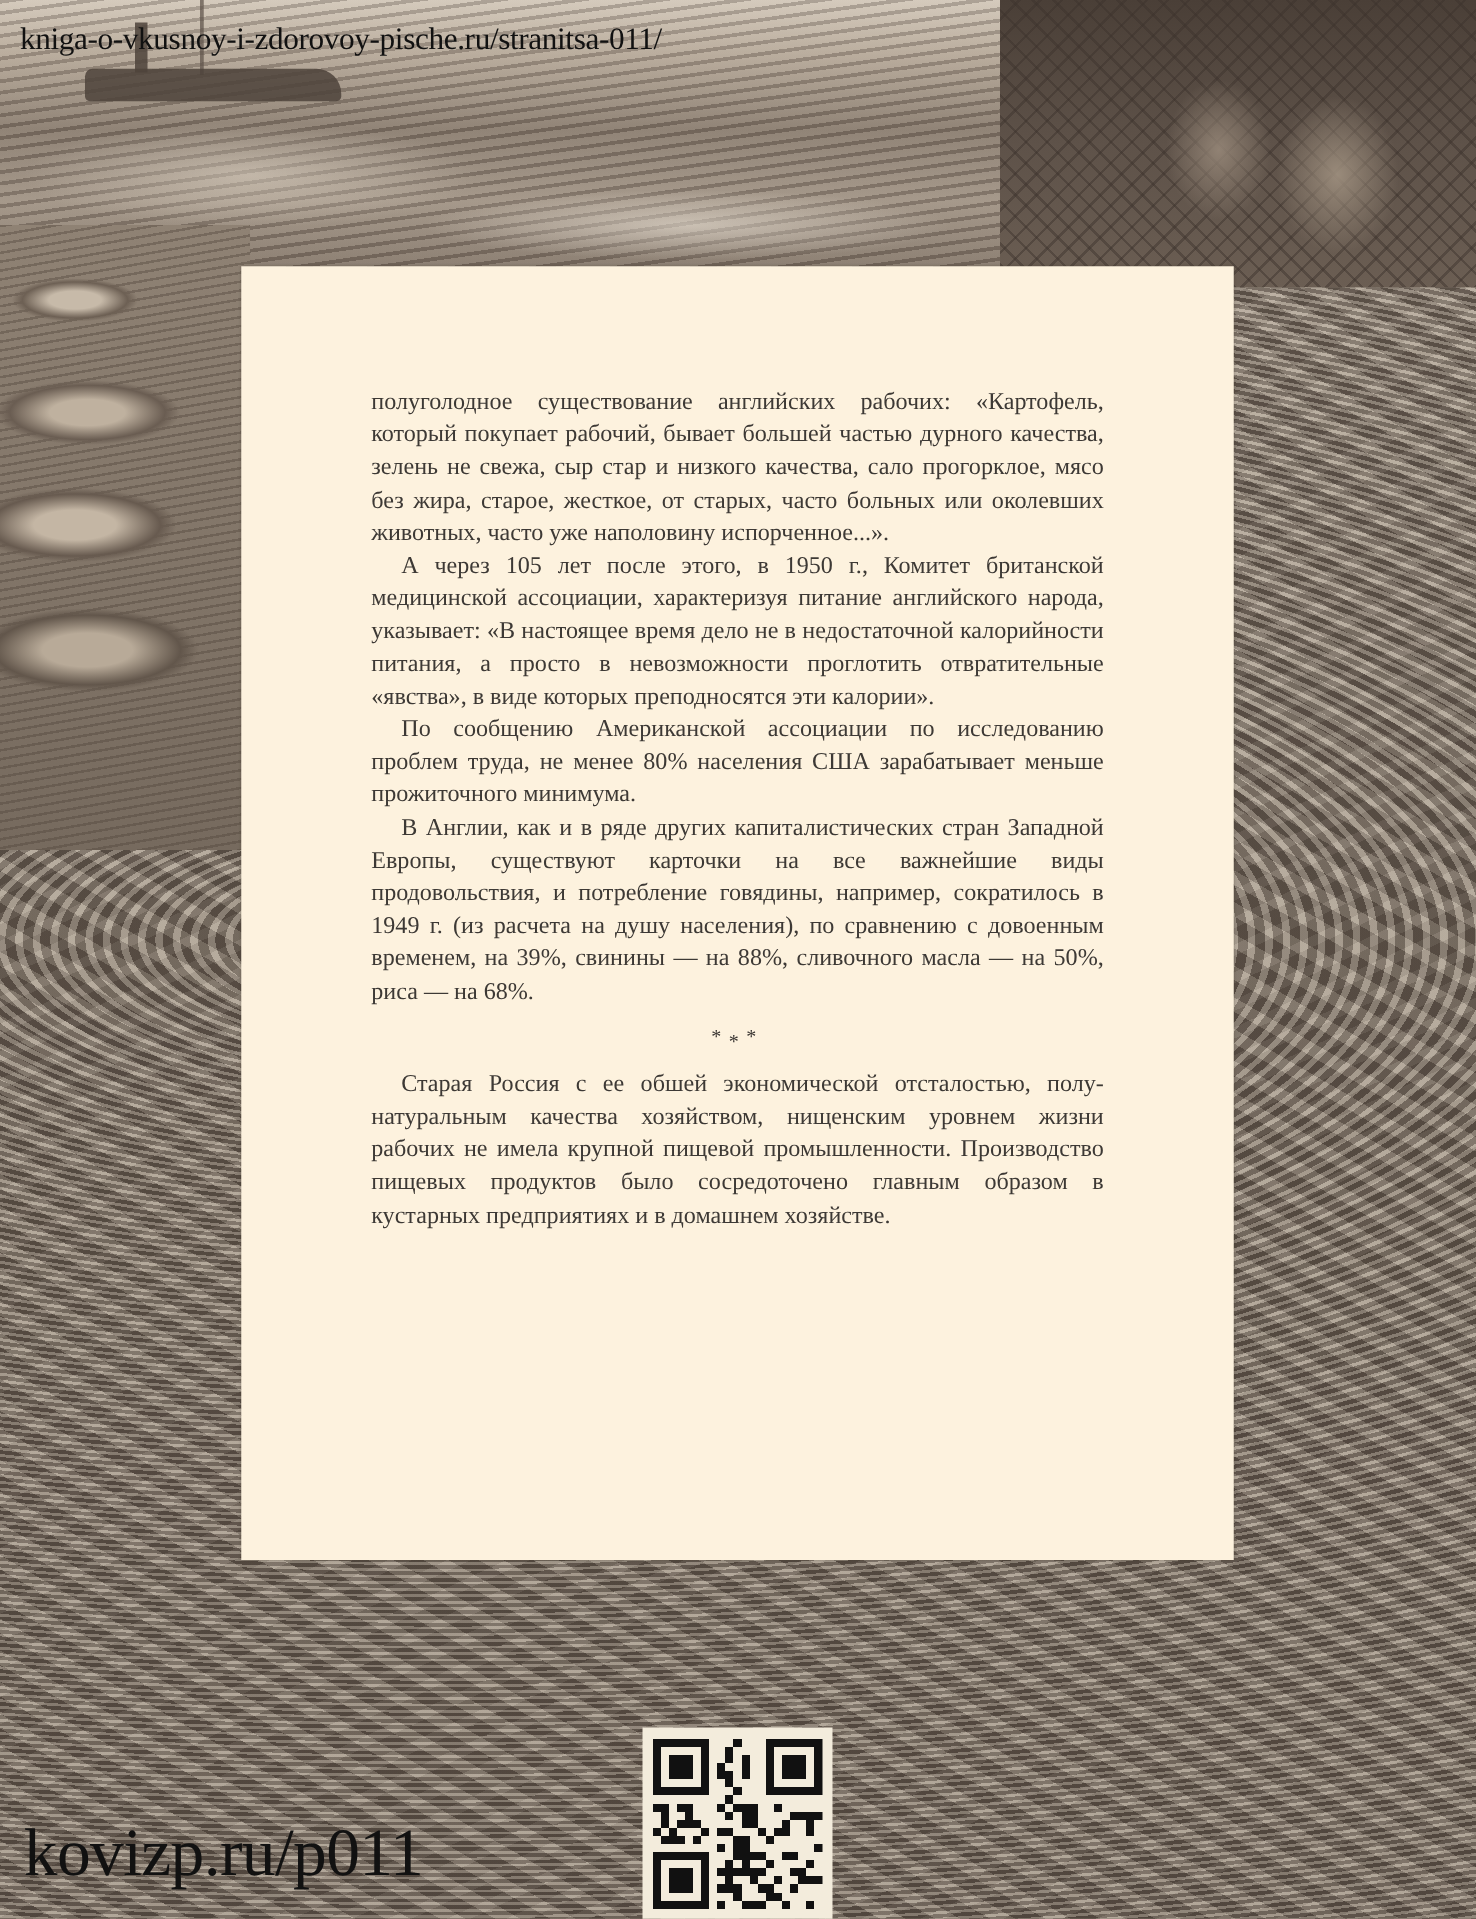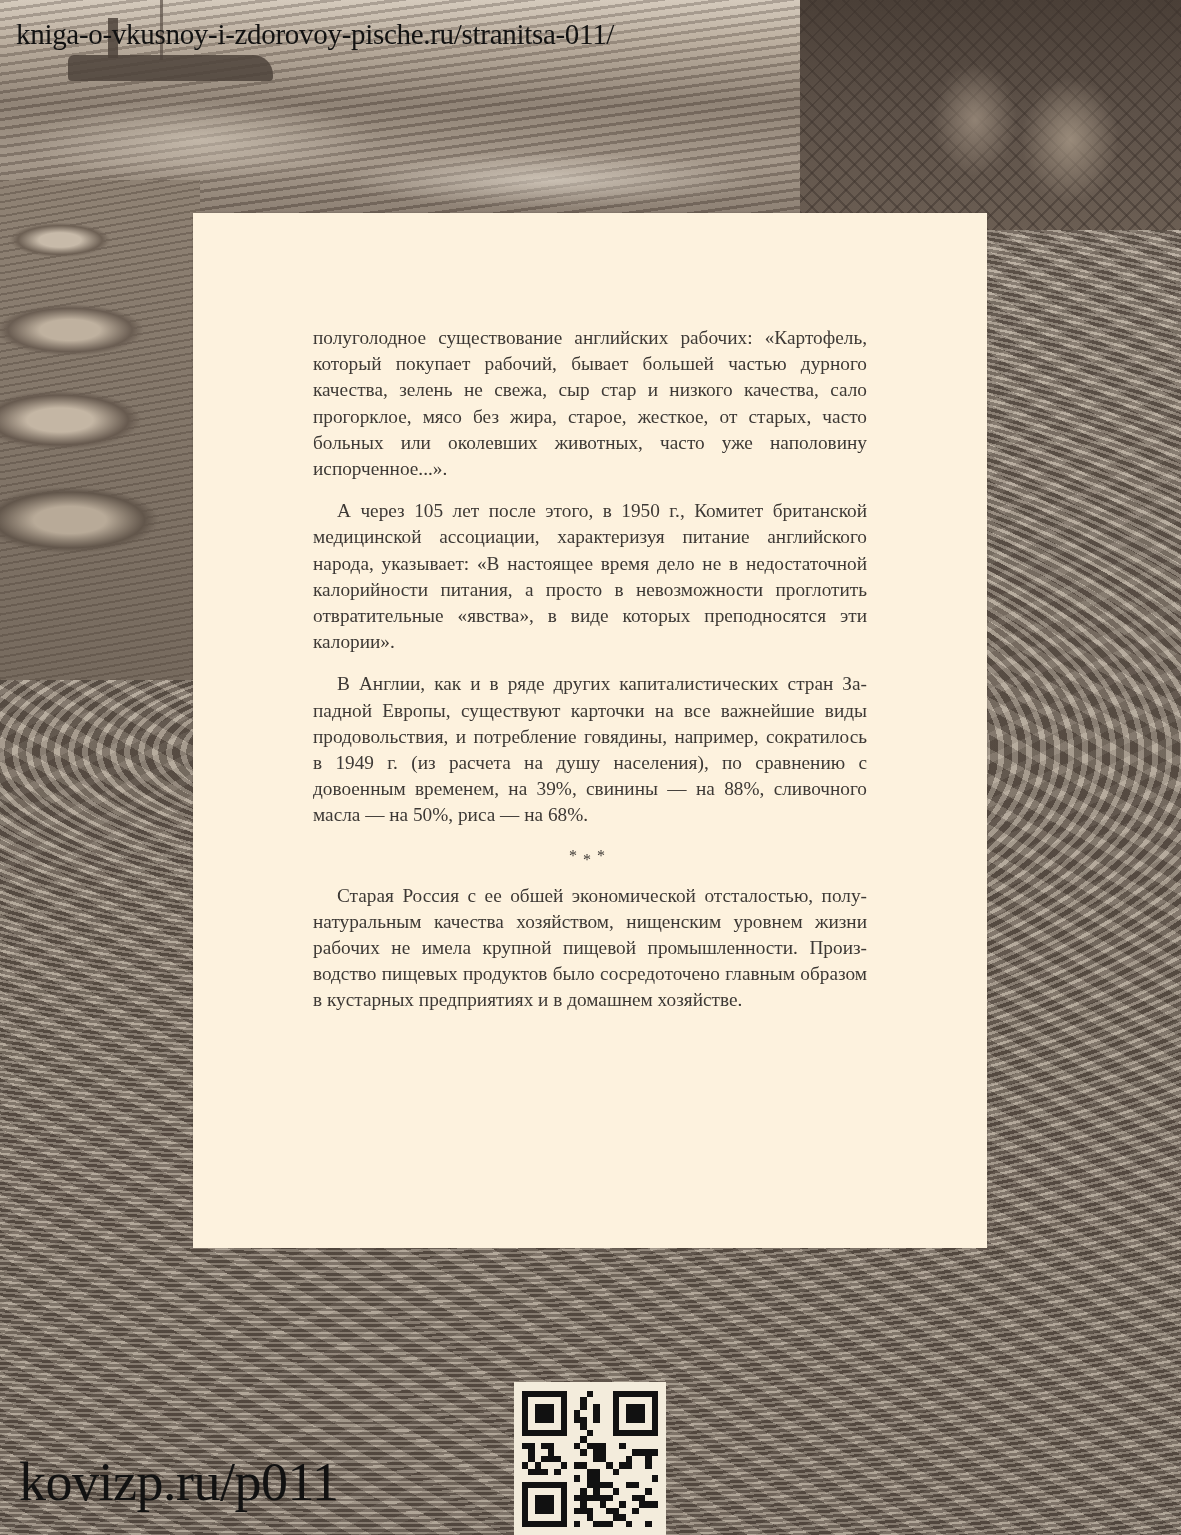--- a/index.html
+++ b/index.html
@@ -57,32 +57,32 @@
   .panel {
     position: absolute; left: 193px; top: 213px; width: 794px; height: 1035px;
     background: #fdf2de;
     box-shadow: 0 0 2px rgba(60,50,40,0.35);
   }
   .text-block {
     position: absolute; left: 104px; top: 96px; width: 586px;
     color: #3d3935; font-size: 19.3px; line-height: 26.2px;
     text-align: justify; hyphens: manual;
   }
-  .text-block p { margin: 16px; text-indent: 0; }
+  .text-block p { margin: 0; text-indent: 0; }
   .text-block p.indent { text-indent: 24px; }
   .separator {
     text-align: center; font-size: 16px; line-height: 22px;
     margin: 12px 0 14px 0; letter-spacing: 6px; color: #3d3935;
   }
   .separator .mid { position: relative; top: 4px; }
 
   
   .url-top {
     position: absolute; left: 16px; top: 18px;
-    font-size: 29px; color: #111; letter-spacing: -0.3px;
+    font-size: 25px; color: #111; letter-spacing: -0.3px;
   }
   .url-bottom {
     position: absolute; left: 19px; top: 1452px;
     font-size: 54px; color: #111; line-height: 60px; letter-spacing: -0.5px; text-align: right;
   }
   .qr {
     position: absolute; left: 514px; top: 1382px; width: 152px; height: 153px;
     background: #f3ecdc;
   }
   .qr svg { position: absolute; left: 8px; top: 7px; }
@@ -99,20 +99,21 @@
   <div class="bg-fish"></div>
   <div class="bg-barrels"></div>
 </div>
 
 <div class="url-top">kniga-o-vkusnoy-i-zdorovoy-pische.ru/stranitsa-011/</div>
 
 <div class="panel">
   <div class="text-block">
     <p>полуголодное существование английских рабочих: «Карто­фель, который покупает рабочий, бывает большей частью дурного качества, зелень не свежа, сыр стар и низкого качест­ва, сало прогорклое, мясо без жира, старое, жесткое, от ста­рых, часто больных или околевших животных, часто уже на­половину испорченное...».</p>
     <p class="indent">А через 105 лет после этого, в 1950 г., Комитет британской медицинской ассоциации, характеризуя питание английского народа, указывает: «В настоящее время дело не в недостаточ­ной калорийности питания, а просто в невозможности прогло­тить отвратительные «явства», в виде которых преподносятся эти калории».</p>
+    <p class="indent">По сообщению Американской ассоциации по исследованию проблем труда, не менее 80% населения США зарабатывает меньше прожиточного минимума.</p>
     <p class="indent">В Англии, как и в ряде других капиталистических стран За­падной Европы, существуют карточки на все важнейшие виды продовольствия, и потребление говядины, например, сокра­тилось в 1949 г. (из расчета на душу населения), по сравнению с довоенным временем, на 39%, свинины — на 88%, сливоч­ного масла — на 50%, риса — на 68%.</p>
     <div class="separator">
       <span>*</span><span class="mid">*</span><span>*</span>
     </div>
     <p class="indent">Старая Россия с ее обшей экономической отсталостью, полу­натуральным качества хозяйством, нищенским уровнем жизни рабочих не имела крупной пищевой промышленности. Произ­водство пищевых продуктов было сосредоточено главным об­разом в кустарных предприятиях и в домашнем хозяйстве.</p>
   </div>
 </div>
 
 <div class="url-bottom">kovizp.ru/p011</div>
 

